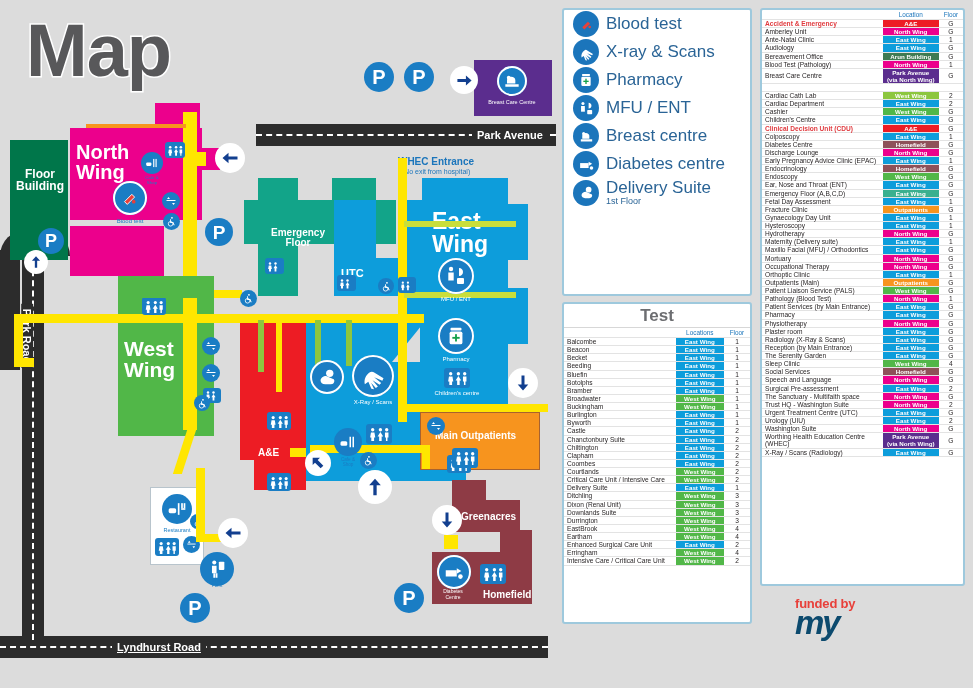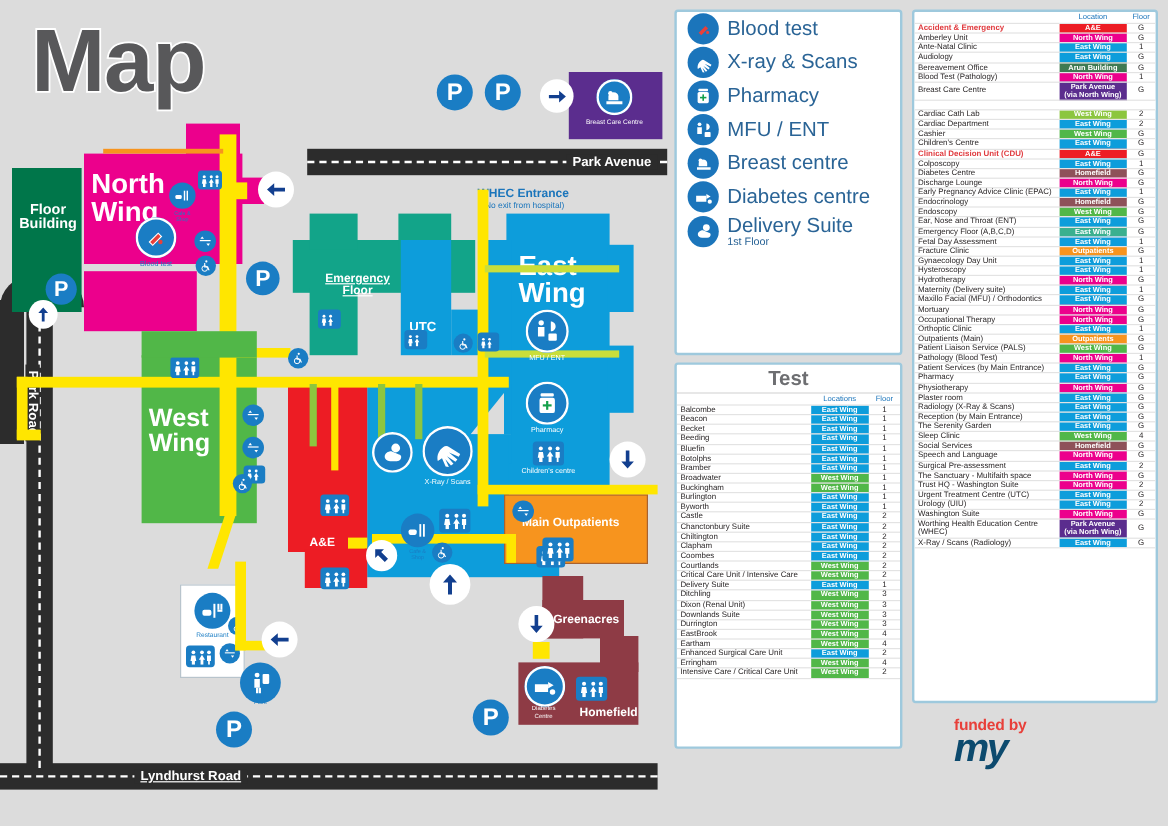--- a/index.html
+++ b/index.html
@@ -125,36 +125,36 @@
     <div class="blk" style="left:10px; top:140px; width:58px; height:120px; background:#00764a;"></div>
     <div class="lbl" style="left:14px; top:168px; width:52px; font-size:12px; text-align:center;">
       <span>Floor</span><br>
       <span>Building</span>
     </div>
 
     <div class="blk" style="left:70px; top:128px; width:132px; height:92px; background:#ec008c;"></div>
     <div class="blk" style="left:155px; top:103px; width:45px; height:30px; background:#ec008c;"></div>
     <div class="blk" style="left:196px; top:148px; width:24px; height:22px; background:#ec008c;"></div>
     <div class="blk" style="left:70px; top:226px; width:94px; height:50px; background:#ec008c;"></div>
-    <div class="lbl" style="left:76px; top:142px; font-size:23px;">
+    <div class="lbl" style="left:76px; top:142px; font-size:20px;">
       <span>North</span><br>
       <span>Wing</span>
     </div>
 
     <div class="blk" style="left:118px; top:296px; width:96px; height:140px; background:#51b748;"></div>
     <div class="lbl" style="left:124px; top:338px; font-size:21px;">
       <span>West</span><br>
       <span>Wing</span>
     </div>
 
     <div class="blk" style="left:244px; top:200px; width:152px; height:44px; background:#12a489;"></div>
     <div class="blk" style="left:258px; top:178px; width:40px; height:30px; background:#12a489;"></div>
     <div class="blk" style="left:332px; top:178px; width:44px; height:30px; background:#12a489;"></div>
     <div class="blk" style="left:258px; top:240px; width:40px; height:56px; background:#12a489;"></div>
-    <div class="lbl" style="left:253px; top:228px; width:90px; font-size:10px; text-align:center;text-decoration:underline;">
+    <div class="lbl" style="left:253px; top:228px; width:90px; font-size:10px; text-align:center;">
       <span>Emergency</span><br>
       <span>Floor</span>
     </div>
 
     <div class="blk" style="left:334px; top:200px; width:42px; height:96px; background:#0d9ddb;"></div>
     <div class="blk" style="left:376px; top:258px; width:48px; height:38px; background:#0d9ddb;"></div>
     <div class="lbl" style="left:341px; top:268px; font-size:11px;">UTC</div>
 
     <div class="blk" style="left:422px; top:178px; width:86px; height:230px; background:#0d9ddb;"></div>
     <div class="blk" style="left:404px; top:200px; width:22px; height:186px; background:#0d9ddb;"></div>

